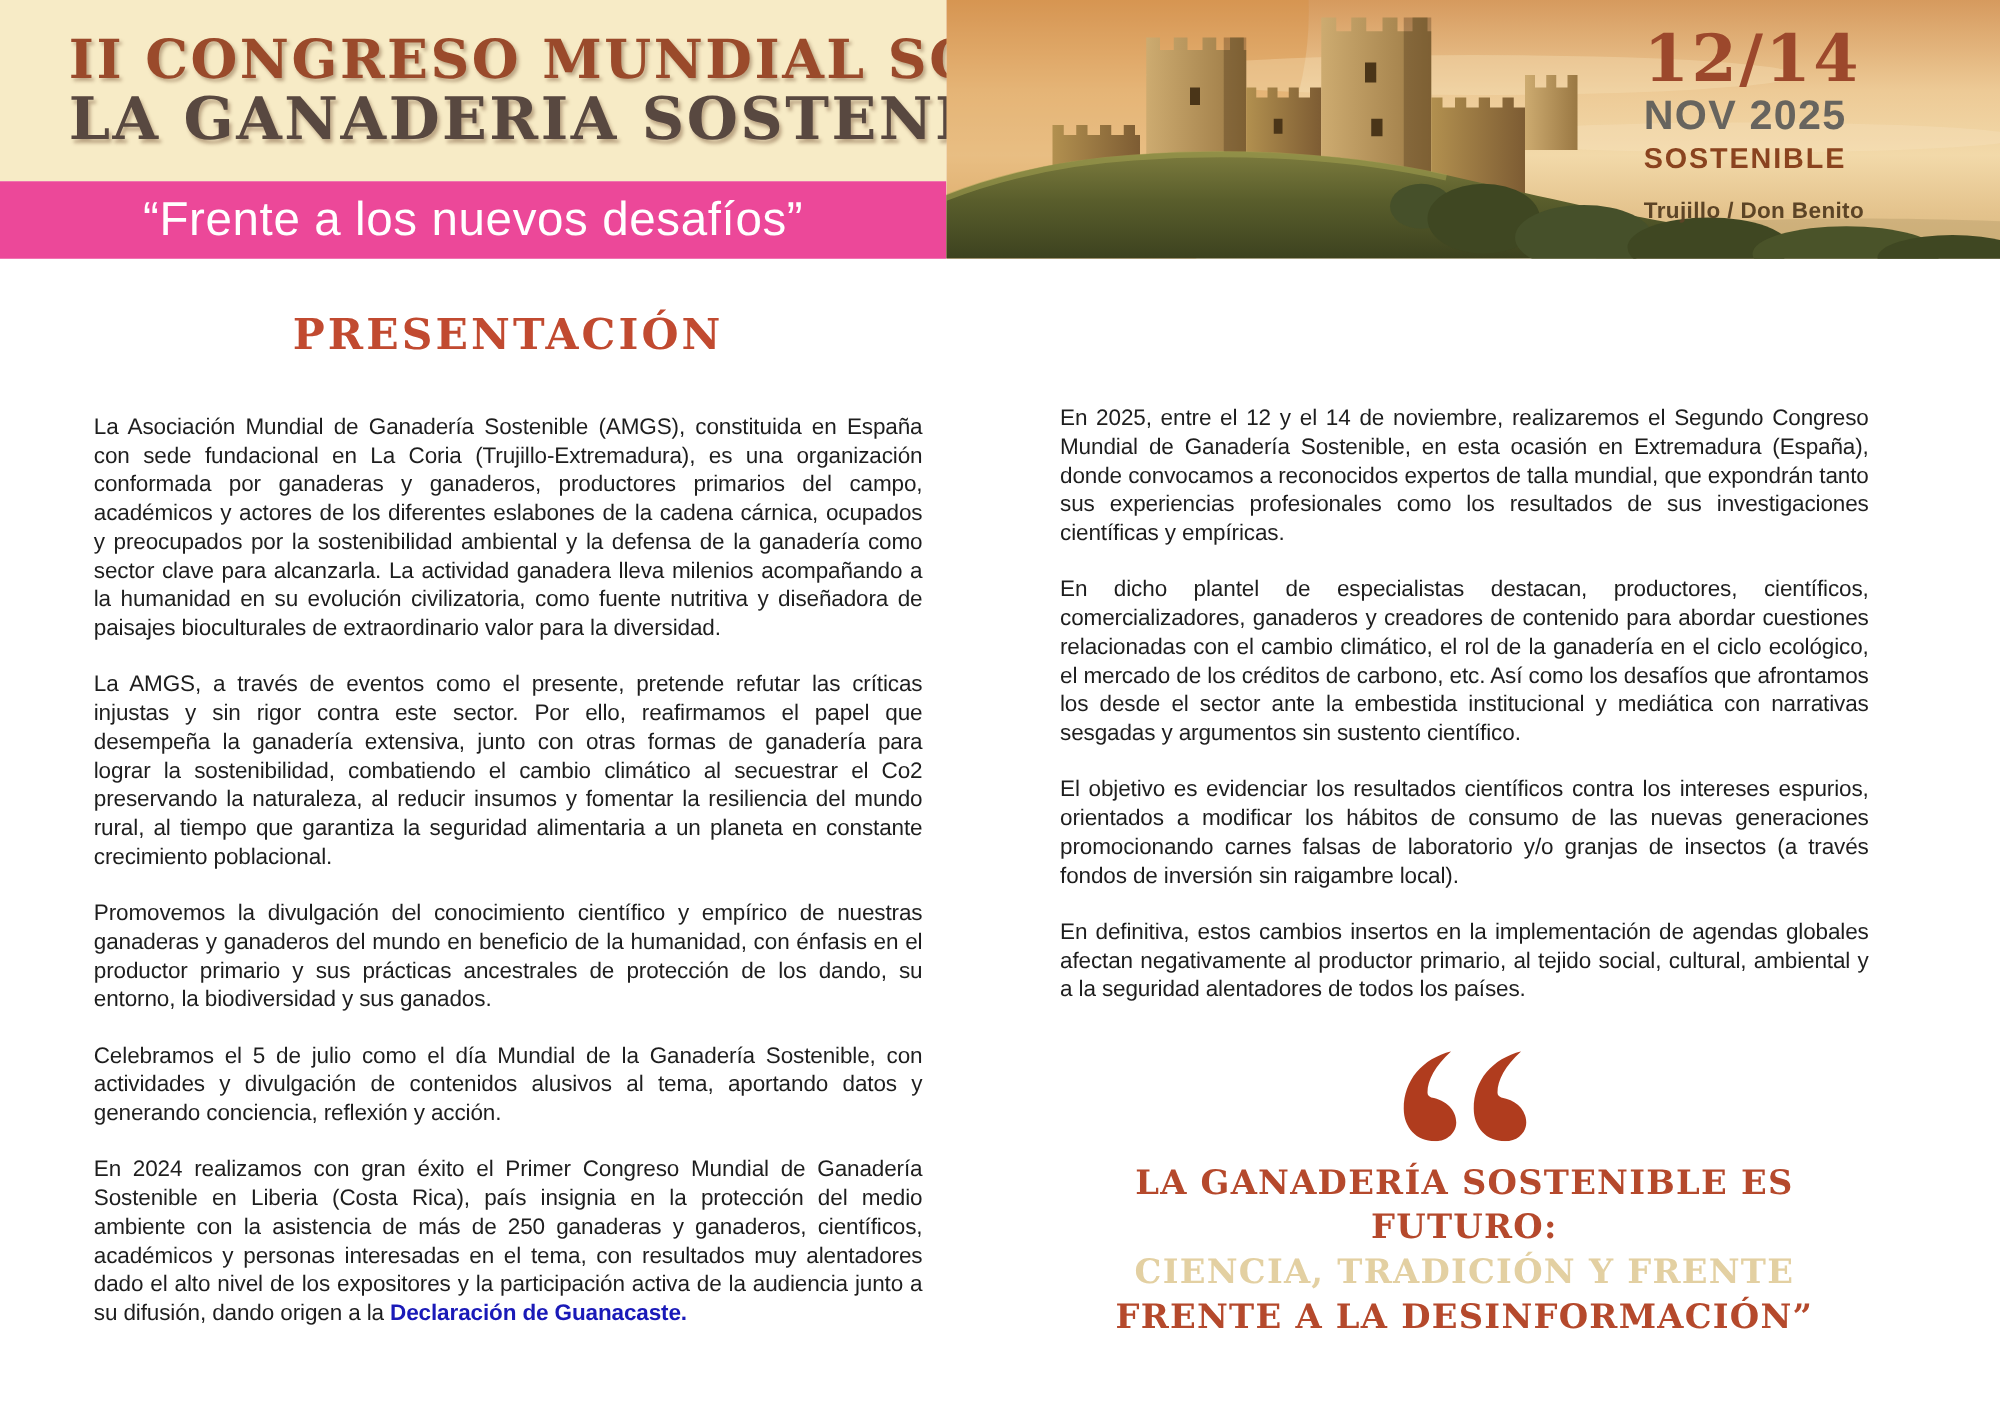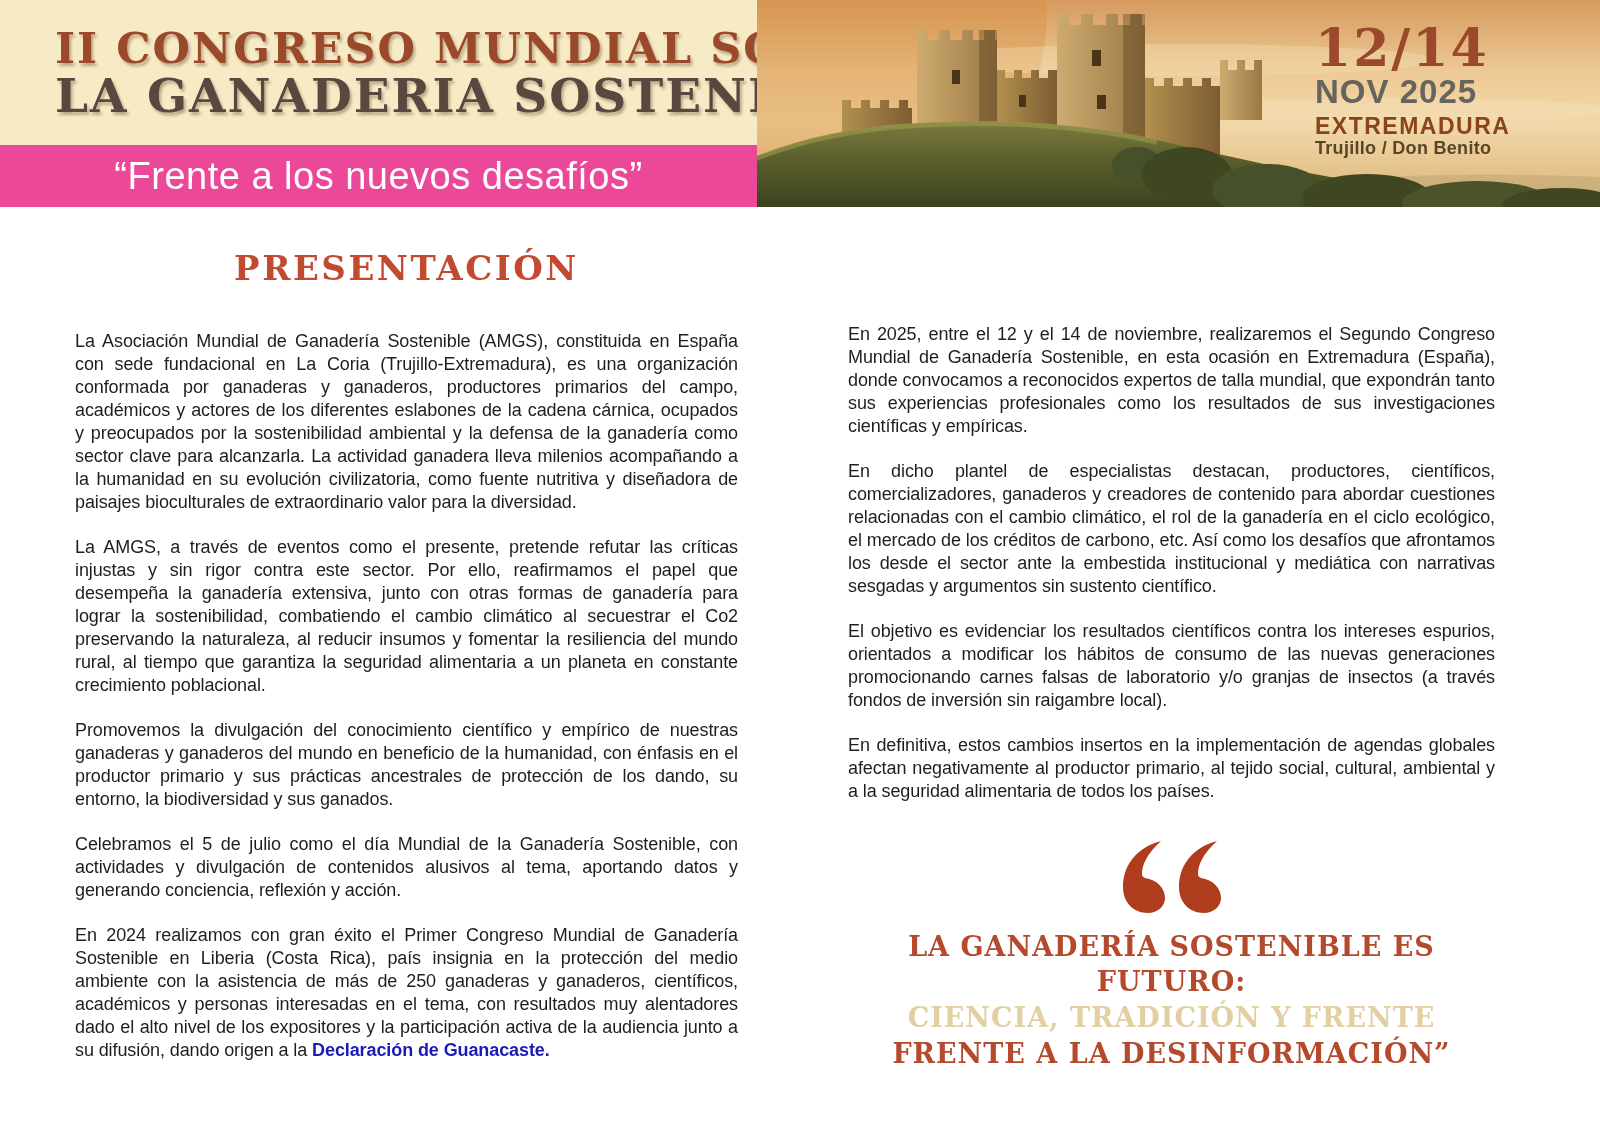--- a/index.html
+++ b/index.html
@@ -30,21 +30,21 @@
   .header-right { position:relative; flex:1; overflow:hidden; }
   .header-right svg.scene { position:absolute; inset:0; display:block; }
 
   .date-block { position:absolute; left:558px; top:24px; line-height:1; }
   .date-days {
     font-family:"DejaVu Serif", serif; font-weight:700; font-size:52px;
     color:#9c482c; letter-spacing:2px; line-height:0.92;
   }
   .date-monthyear { font-weight:700; font-size:33px; color:#67645e; letter-spacing:1px; margin-top:3px; }
   .date-region { font-weight:700; font-size:23px; color:#8a431f; letter-spacing:1.5px; margin-top:7px; }
-  .date-cities { font-weight:700; font-size:18px; color:#5c4426; letter-spacing:0.3px; margin-top:1px; }
+  .date-cities { font-weight:700; font-size:18px; color:#5c4426; letter-spacing:0.3px; margin-top:21px; }
 
   
   .main { display:flex; align-items:center; padding:43px 0 0 75px; }
   .col-left { width:663px; }
   .col-right { width:647px; margin-left:110px; margin-top:60px; }
   .presentacion {
     text-align:center; font-family:"DejaVu Serif", serif; font-weight:700;
     font-size:34px; letter-spacing:2.5px; color:#c14a30;
     margin:0 0 44px 0; line-height:36px;
   }
@@ -137,42 +137,42 @@
         <ellipse cx="430" cy="175" rx="45" ry="28" fill="#3f4722"></ellipse>
         <ellipse cx="510" cy="190" rx="55" ry="26" fill="#46502a"></ellipse>
         <ellipse cx="610" cy="198" rx="65" ry="24" fill="#3f4722"></ellipse>
         <ellipse cx="720" cy="203" rx="75" ry="22" fill="#4a5329"></ellipse>
         <ellipse cx="805" cy="206" rx="60" ry="18" fill="#3f4722"></ellipse>
       </svg>
 
       <div class="date-block">
         <div class="date-days">12/14</div>
         <div class="date-monthyear">NOV 2025</div>
-        <div class="date-region">EXTREMADURA</div>
+        <div class="date-region">SOSTENIBLE</div>
         <div class="date-cities">Trujillo / Don Benito</div>
       </div>
     </div>
   </div>
 
   <div class="main">
 
     <div class="col-left">
       <h1 class="presentacion">PRESENTACIÓN</h1>
       <p class="body-par">La Asociación Mundial de Ganadería Sostenible (AMGS), constituida en España con sede fundacional en La Coria (Trujillo-Extremadura), es una organización conformada por ganaderas y ganaderos, productores primarios del campo, académicos y actores de los diferentes eslabones de la cadena cárnica, ocupados y preocupados por la sostenibilidad ambiental y la defensa de la ganadería como sector clave para alcanzarla. La actividad ganadera lleva milenios acompañando a la humanidad en su evolución civilizatoria, como fuente nutritiva y diseñadora de paisajes bioculturales de extraordinario valor para la diversidad.</p>
       <p class="body-par">La AMGS, a través de eventos como el presente, pretende refutar las críticas injustas y sin rigor contra este sector. Por ello, reafirmamos el papel que desempeña la ganadería extensiva, junto con otras formas de ganadería para lograr la sostenibilidad, combatiendo el cambio climático al secuestrar el Co2 preservando la naturaleza, al reducir insumos y fomentar la resiliencia del mundo rural, al tiempo que garantiza la seguridad alimentaria a un planeta en constante crecimiento poblacional.</p>
       <p class="body-par">Promovemos la divulgación del conocimiento científico y empírico de nuestras ganaderas y ganaderos del mundo en beneficio de la humanidad, con énfasis en el productor primario y sus prácticas ancestrales de protección de los dando, su entorno, la biodiversidad y sus ganados.</p>
       <p class="body-par">Celebramos el 5 de julio como el día Mundial de la Ganadería Sostenible, con actividades y divulgación de contenidos alusivos al tema, aportando datos y generando conciencia, reflexión y acción.</p>
       <p class="body-par"><span>En 2024 realizamos con gran éxito el Primer Congreso Mundial de Ganadería Sostenible en Liberia (Costa Rica), país insignia en la protección del medio ambiente con la asistencia de más de 250 ganaderas y ganaderos, científicos, académicos y personas interesadas en el tema, con resultados muy alentadores dado el alto nivel de los expositores y la participación activa de la audiencia junto a su difusión, dando origen a la </span><a class="inline-link">Declaración de Guanacaste.</a></p>
     </div>
 
     <div class="col-right">
       <p class="body-par">En 2025, entre el 12 y el 14 de noviembre, realizaremos el Segundo Congreso Mundial de Ganadería Sostenible, en esta ocasión en Extremadura (España), donde convocamos a reconocidos expertos de talla mundial, que expondrán tanto sus experiencias profesionales como los resultados de sus investigaciones científicas y empíricas.</p>
       <p class="body-par">En dicho plantel de especialistas destacan, productores, científicos, comercializadores, ganaderos y creadores de contenido para abordar cuestiones relacionadas con el cambio climático, el rol de la ganadería en el ciclo ecológico, el mercado de los créditos de carbono, etc. Así como los desafíos que afrontamos los desde el sector ante la embestida institucional y mediática con narrativas sesgadas y argumentos sin sustento científico.</p>
       <p class="body-par">El objetivo es evidenciar los resultados científicos contra los intereses espurios, orientados a modificar los hábitos de consumo de las nuevas generaciones promocionando carnes falsas de laboratorio y/o granjas de insectos (a través fondos de inversión sin raigambre local).</p>
-      <p class="body-par">En definitiva, estos cambios insertos en la implementación de agendas globales afectan negativamente al productor primario, al tejido social, cultural, ambiental y a la seguridad alimentaria de todos los países.</p>
+      <p class="body-par">En definitiva, estos cambios insertos en la implementación de agendas globales afectan negativamente al productor primario, al tejido social, cultural, ambiental y a la seguridad alentadores de todos los países.</p>
 
       <div class="quote-block">
         <svg class="quote-mark-svg" width="104" height="72" viewBox="0 0 104 72">
           <g fill="#b03c1e">
             <path d="M28,72 C13,72 3,61 3,46 C3,23 18,6 41,0 C28,12 22,23 22,33 C22,35 23,36 25,37 C37,39 45,47 45,57 C45,65 38,72 28,72 Z"></path>
             <path d="M84,72 C69,72 59,61 59,46 C59,23 74,6 97,0 C84,12 78,23 78,33 C78,35 79,36 81,37 C93,39 101,47 101,57 C101,65 94,72 84,72 Z"></path>
           </g>
         </svg>
         <div class="quote-l1">LA GANADERÍA SOSTENIBLE ES FUTURO:</div>
         <div class="quote-l2">CIENCIA, TRADICIÓN Y FRENTE</div>

